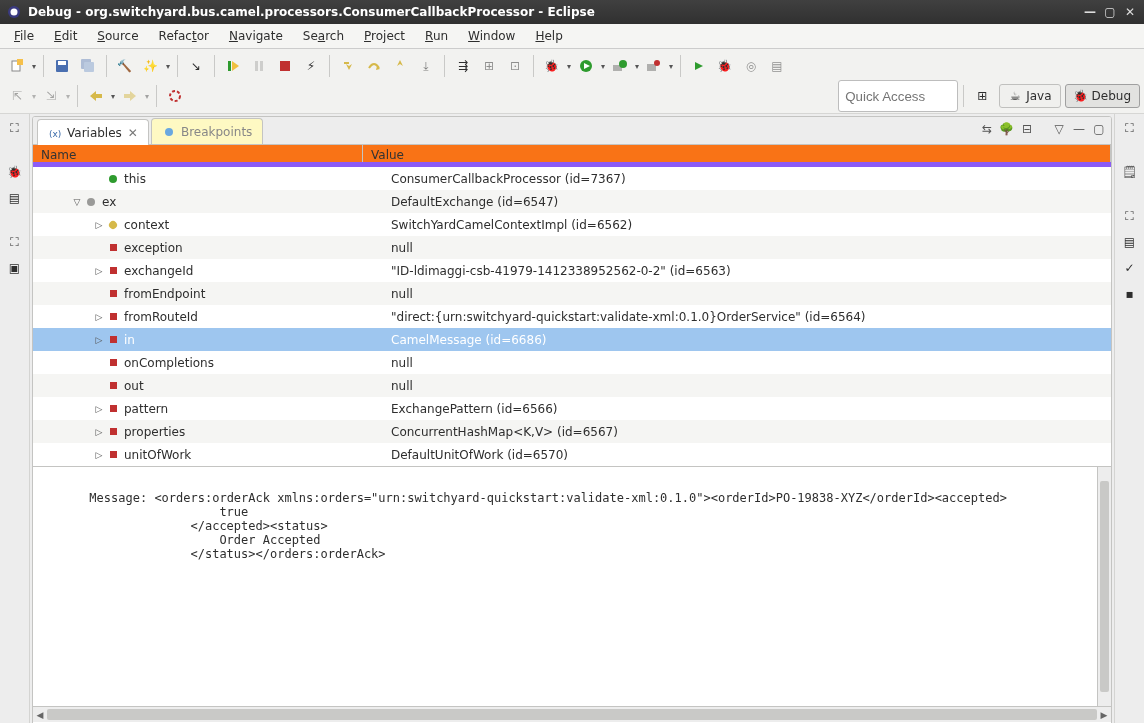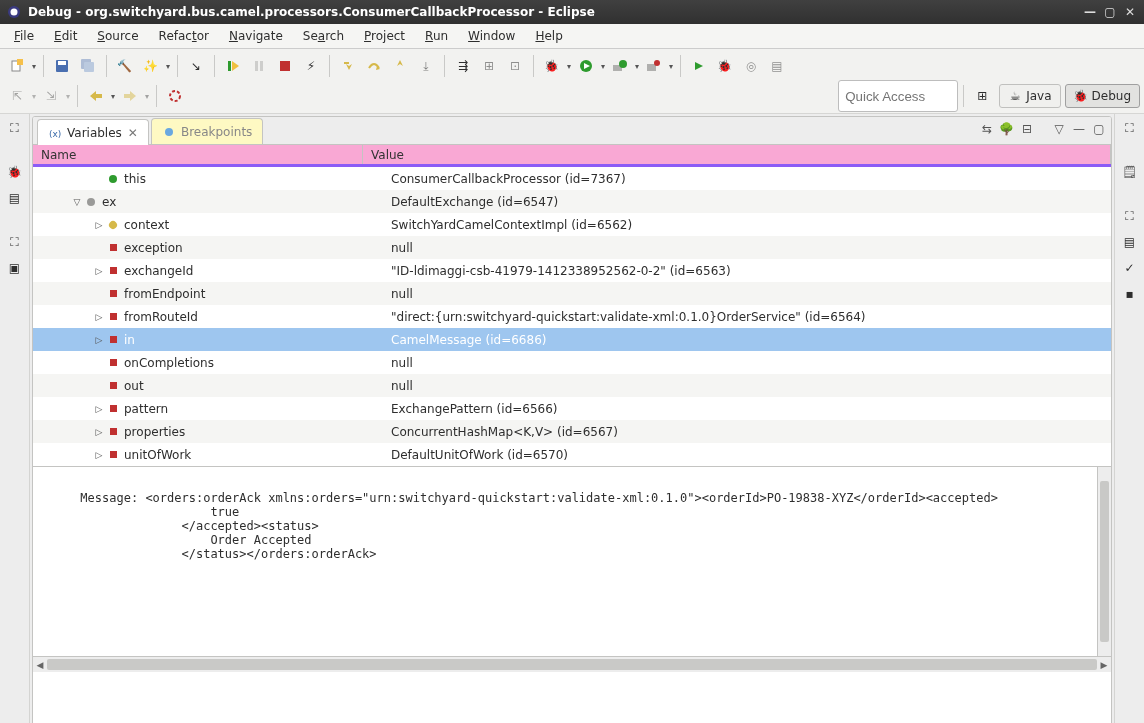--- a/index.html
+++ b/index.html
@@ -49,41 +49,41 @@
 .side-stack .sicon { width:16px;height:16px; display:flex;align-items:center;justify-content:center; }
 .side-stack.right { border-left:1px solid #d4d4d2; border-right:none; }
 .main { flex:1; display:flex; flex-direction:column; background:#fff; margin:2px; border:1px solid #c4c4c2; border-radius:3px 3px 0 0; overflow:hidden; }
 .tabbar { height:28px; background:#ededed; display:flex; align-items:flex-end; border-bottom:1px solid #c4c4c2; padding-left:4px; position:relative; }
 .tab { height:26px; padding:0 10px; display:flex; align-items:center; border:1px solid #c4c4c2; border-bottom:none; background:#fef9c3; border-radius:4px 4px 0 0; margin-right:2px; }
 .tab.active { background:#fff; position:relative; top:1px; }
 .tab .ti { width:14px;height:14px;margin-right:5px;display:inline-flex;align-items:center;justify-content:center; }
 .tab .close-x { margin-left:6px; color:#777; font-weight:bold; }
 .tab-actions { position:absolute; right:4px; top:4px; display:flex; gap:4px; align-items:center; }
 .tab-actions .ta { width:16px;height:16px; display:flex;align-items:center;justify-content:center; color:#555; }
-.table-header { height:22px; display:flex; background:#f9a8d4; border-bottom:3px solid #8b5cf6; }
+.table-header { height:22px; display:flex; background:#f97316; border-bottom:5px solid #8b5cf6; }
 .th { padding:3px 8px; border-right:1px solid #c4c4c2; color:#333; }
 .th.name { width:330px; }
 .th.value { flex:1; }
 .tree { overflow:auto; }
 .row { height:23px; display:flex; align-items:center; border-bottom:0px solid transparent; }
 .row:nth-child(even) { background:#f5f5f3; }
 .row.selected { background:#9ec6ef; color:#fff; }
 .row .cell-name { width:330px; display:flex; align-items:center; padding-left:8px;margin-left:20px; }
 .row .cell-value { flex:1; padding-left:8px; }
 .indent { display:inline-block; }
 .tw { width:12px; display:inline-flex; justify-content:center; color:#555; font-size:9px; }
 .vicon { width:12px;height:12px;margin:0 5px 0 2px; display:inline-flex;align-items:center;justify-content:center; }
 .dot-green { width:8px;height:8px;background:#2e9b2e;border-radius:50%; }
 .dot-red { width:7px;height:7px;background:#c03030; }
 .dot-grey { width:8px;height:8px;background:#9a9a98;border-radius:50%; }
 .dot-yel { width:8px;height:8px;background:#d6b94a;border-radius:50%;transform:rotate(45deg); }
 .detail-pane {
-  height:190px; border-top:1px solid #c4c4c2; background:#fff;
+  height:240px; border-top:1px solid #c4c4c2; background:#fff;
   font-family:"DejaVu Sans Mono","Liberation Mono",monospace; font-size:12px;
-  padding:10px 4px; white-space:pre; overflow:auto; position:relative;
+  padding:10px 13px; white-space:pre; overflow:auto; position:relative;
 }
 .hscroll { height:16px; border-top:1px solid #c4c4c2; background:#ededed; position:relative; }
 .hscroll .thumb { position:absolute; left:14px; right:14px; top:2px; bottom:2px; background:#c9c9c7; border-radius:2px; }
 .hscroll .arr { position:absolute; top:0; width:14px; height:16px; display:flex;align-items:center;justify-content:center;color:#666;font-size:9px; }
 .vscroll { position:absolute; right:0; top:0; bottom:0; width:14px; background:#ededed; border-left:1px solid #c4c4c2; }
 .vscroll .thumb { position:absolute; top:14px; bottom:14px; left:2px; right:2px; background:#c9c9c7; border-radius:2px; }
 .side-sep { height:8px; }
 svg { display:block; }
 </style>
 </head>

